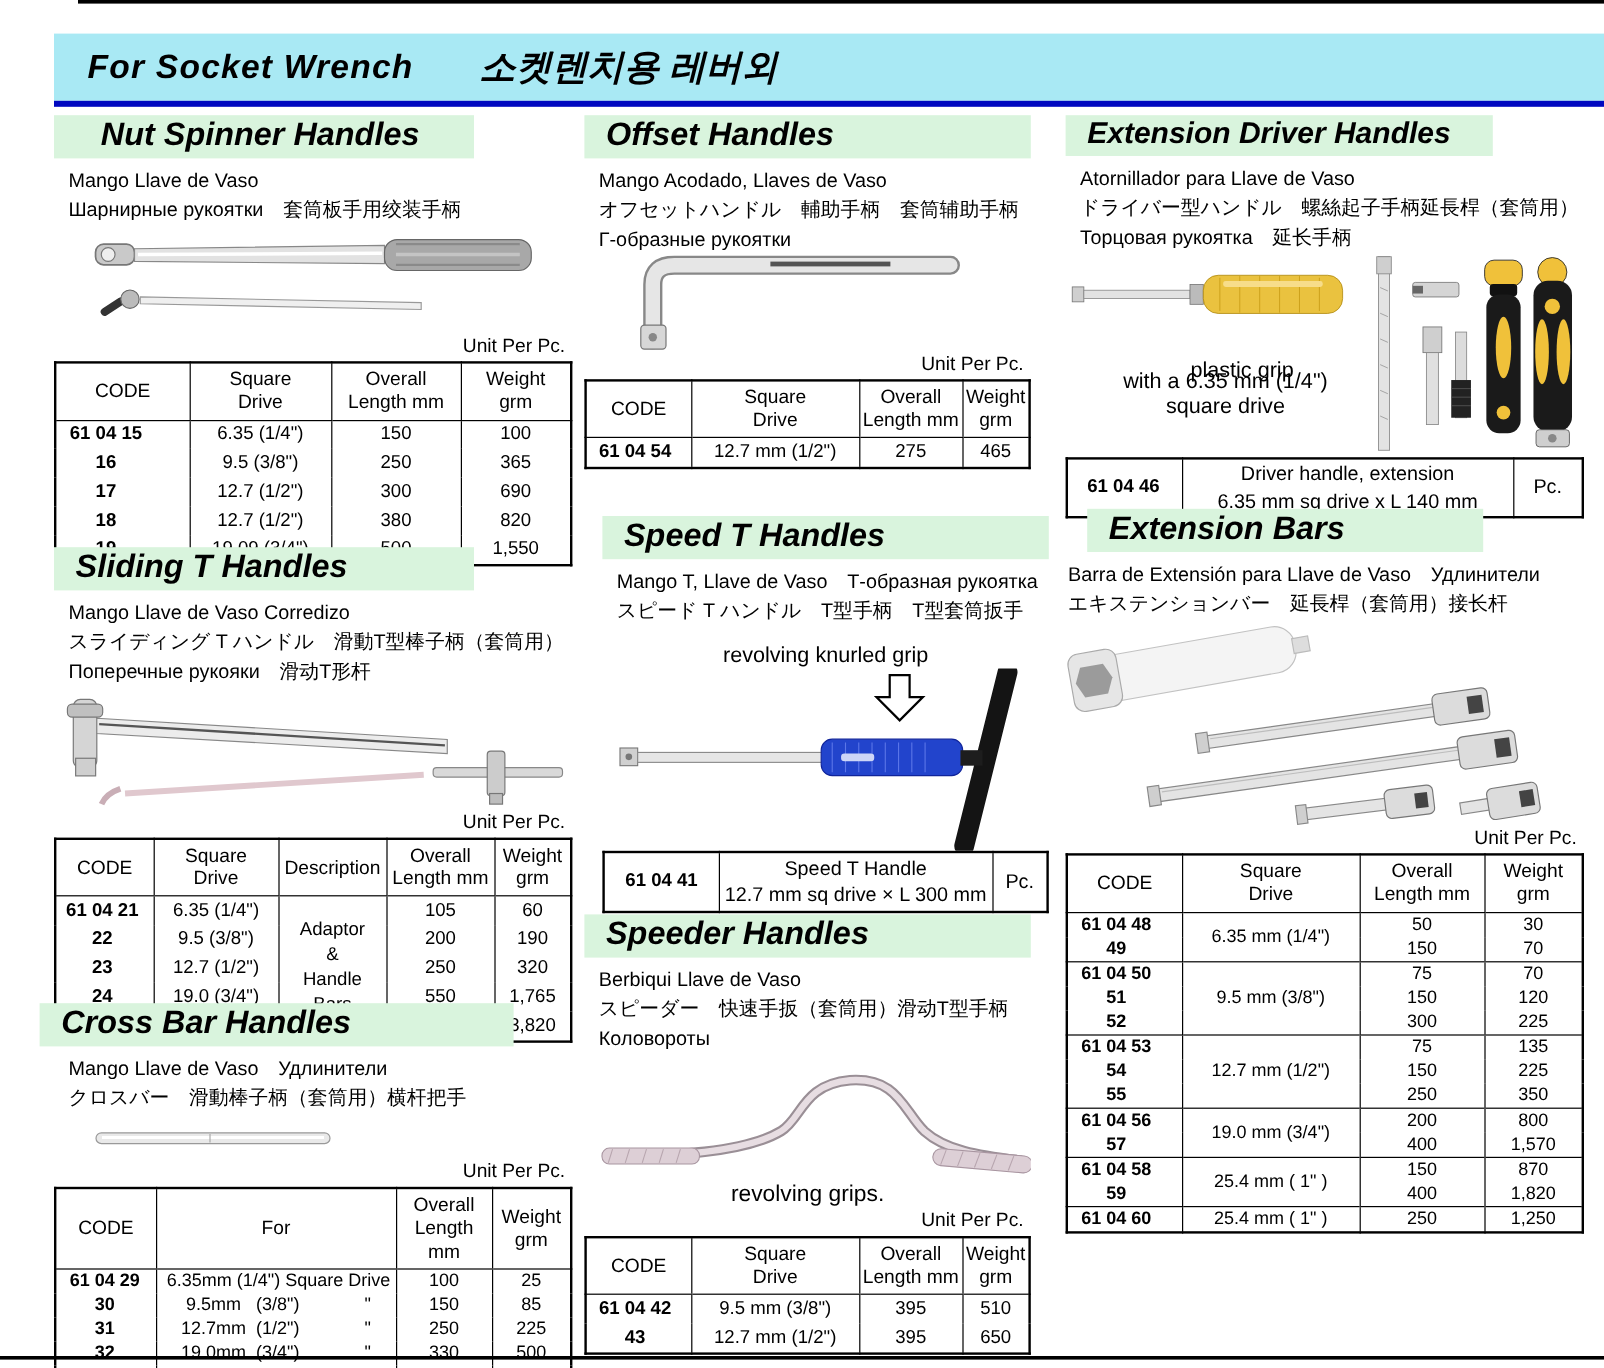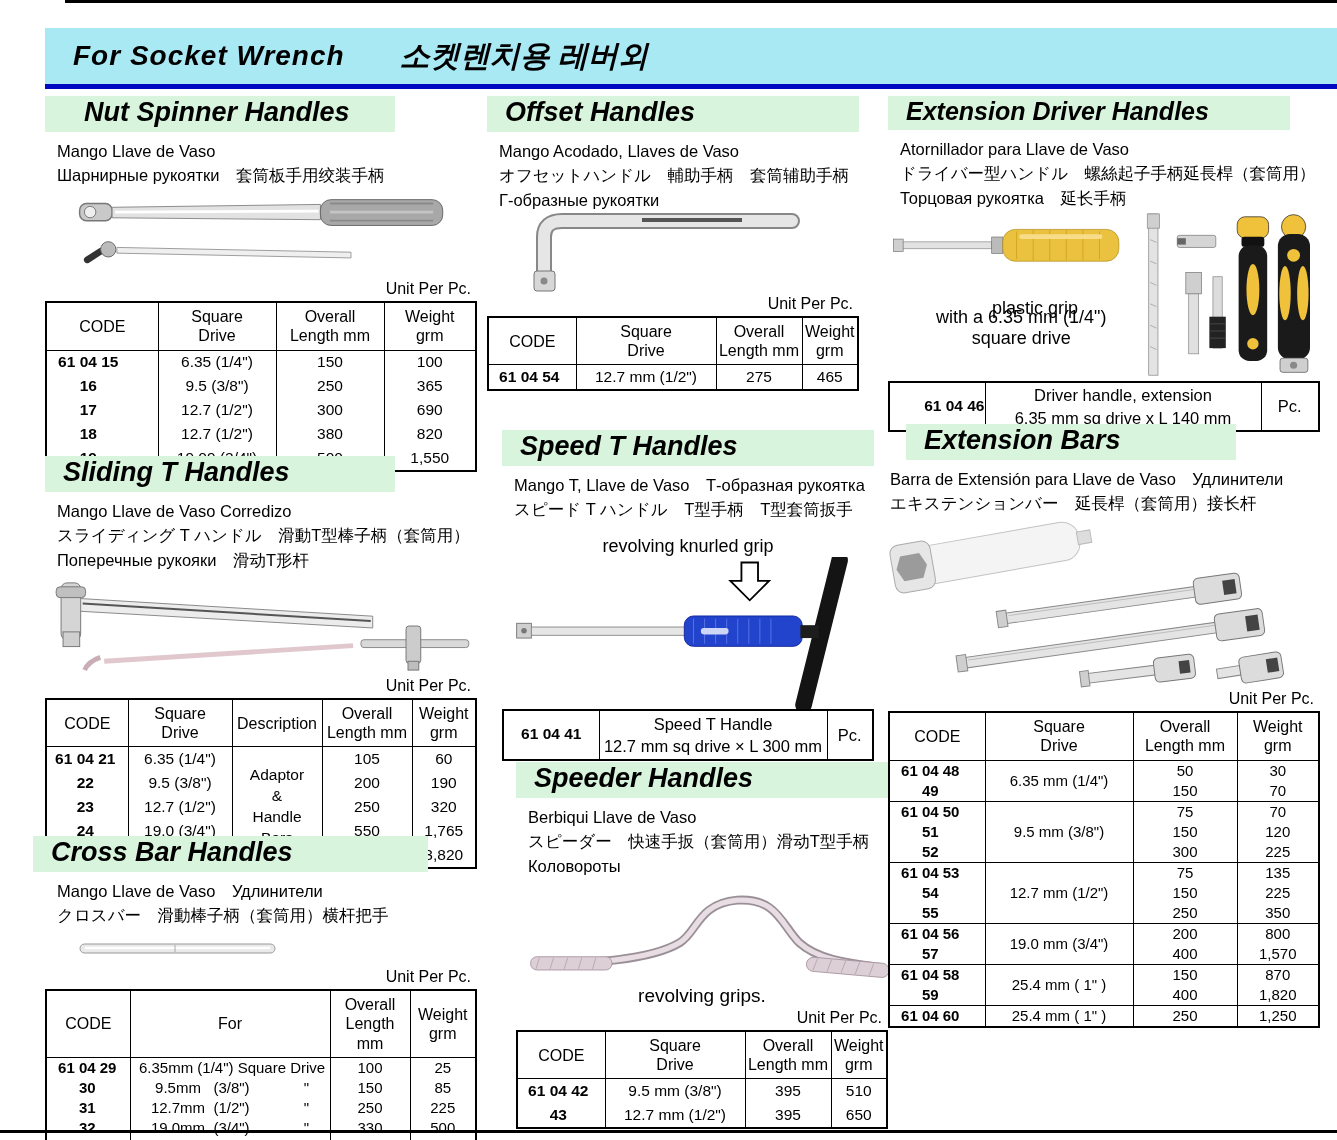--- a/index.html
+++ b/index.html
@@ -364,21 +364,21 @@
         <tr>
           <td class="code" style="text-align:center;padding:6px 4px;">61 04 41</td>
           <td class="ml" style="font-size:16.5px;">Speed T Handle
 12.7 mm sq drive × L 300 mm</td>
           <td style="font-size:16.5px;">Pc.</td>
         </tr>
       </tbody>
     </table>
   </div>
 
-  <div class="col" style="left:516px;top:762px;width:372px;">
+  <div class="col" style="left:487px;top:762px;width:372px;">
     <div class="sec-title">Speeder Handles</div>
     <div class="desc">
       <div>Berbiqui Llave de Vaso</div>
       <div>スピーダー　快速手扳（套筒用）滑动T型手柄</div>
       <div>Коловороты</div>
     </div>
     <div class="fig" style="height:106px;">
       <svg width="372" height="106" viewBox="0 0 420 120">
         <path d="M28,96 C80,95 150,93 185,72 C205,60 205,28 250,24 C295,21 300,52 320,72 C340,90 370,95 412,100" fill="none" stroke="#9a8f96" stroke-width="10"></path>
         <path d="M28,96 C80,95 150,93 185,72 C205,60 205,28 250,24 C295,21 300,52 320,72 C340,90 370,95 412,100" fill="none" stroke="#e7dde2" stroke-width="6"></path>
@@ -429,21 +429,21 @@
             <td class="code" style="padding-right:10px">43</td>
             <td>12.7 mm  (1/2")</td>
             <td>395</td>
             <td>650</td>
           </tr>
       </tbody>
     </table>
   </div>
 
   <div class="col" style="left:888px;top:96px;width:432px;">
-    <div class="sec-title" style="width:402px;font-size:25px;">Extension Driver Handles</div>
+    <div class="sec-title" style="width:356px;font-size:25px;">Extension Driver Handles</div>
     <div class="desc">
       <div>Atornillador para Llave de Vaso</div>
       <div>ドライバー型ハンドル　螺絲起子手柄延長桿（套筒用）</div>
       <div>Торцовая рукоятка　延长手柄</div>
     </div>
     <div class="fig" style="height:170px;">
       <svg width="235" height="62" viewBox="0 0 340 88" style="position:absolute;left:0;top:4px;">
         <rect x="8" y="34" width="14" height="18" fill="#cfcfcf" stroke="#777"></rect>
         <rect x="22" y="38" width="128" height="10" fill="#e2e2e2" stroke="#888"></rect>
         <rect x="150" y="31" width="16" height="24" fill="#bbb" stroke="#777"></rect>
@@ -492,21 +492,21 @@
       </svg>
     </div>
     <table class="t">
       <colgroup>
           <col style="width:96px">
           <col style="width:276px">
           <col>
         </colgroup>
       <tbody>
         <tr>
-          <td class="code" style="text-align:right;padding:6px 0;">61 04 46</td>
+          <td class="code" style="text-align:left;padding:6px 16px;">61 04 46</td>
           <td class="ml" style="font-size:16.5px;">Driver handle, extension
 6.35 mm sq drive x L 140 mm</td>
           <td style="font-size:16.5px;">Pc.</td>
         </tr>
       </tbody>
     </table>
   </div>
 
   <div class="col" style="left:888px;top:424px;width:432px;">
     <div class="sec-title" style="width:330px;margin-left:18px;">Extension Bars</div>

